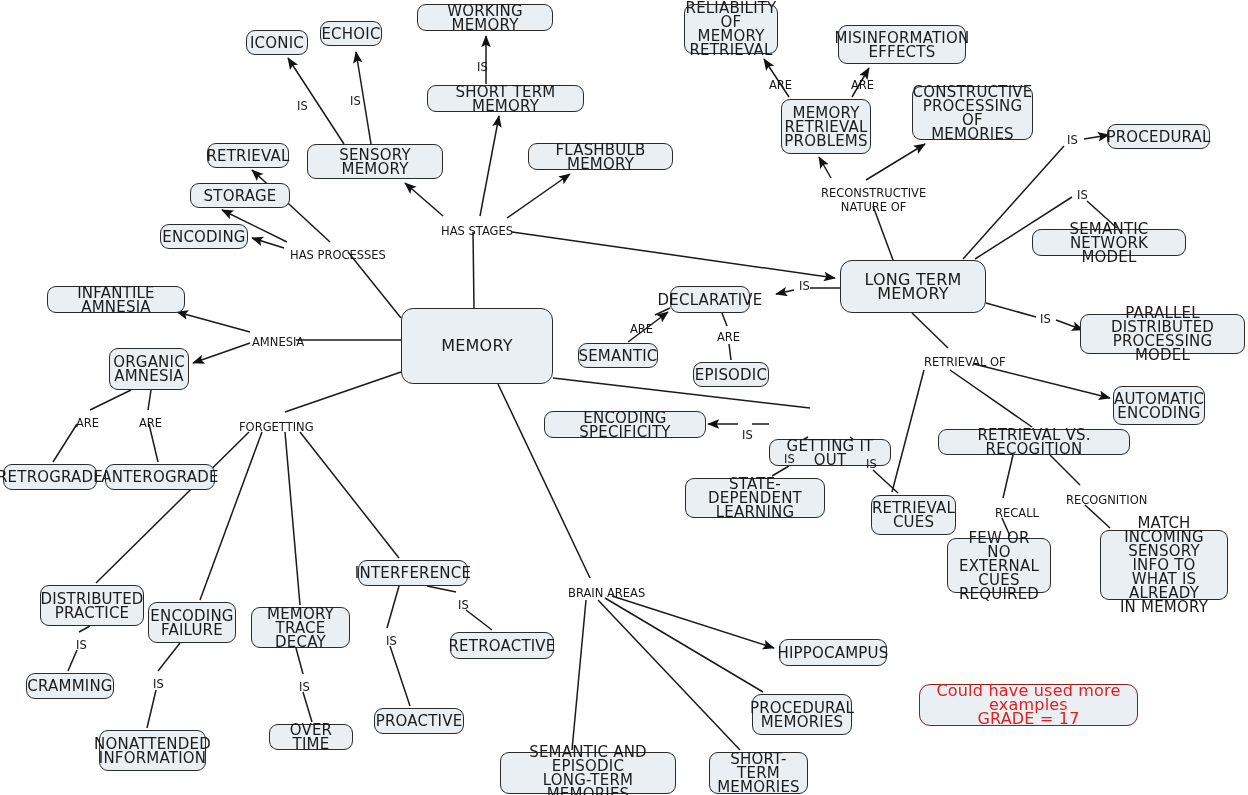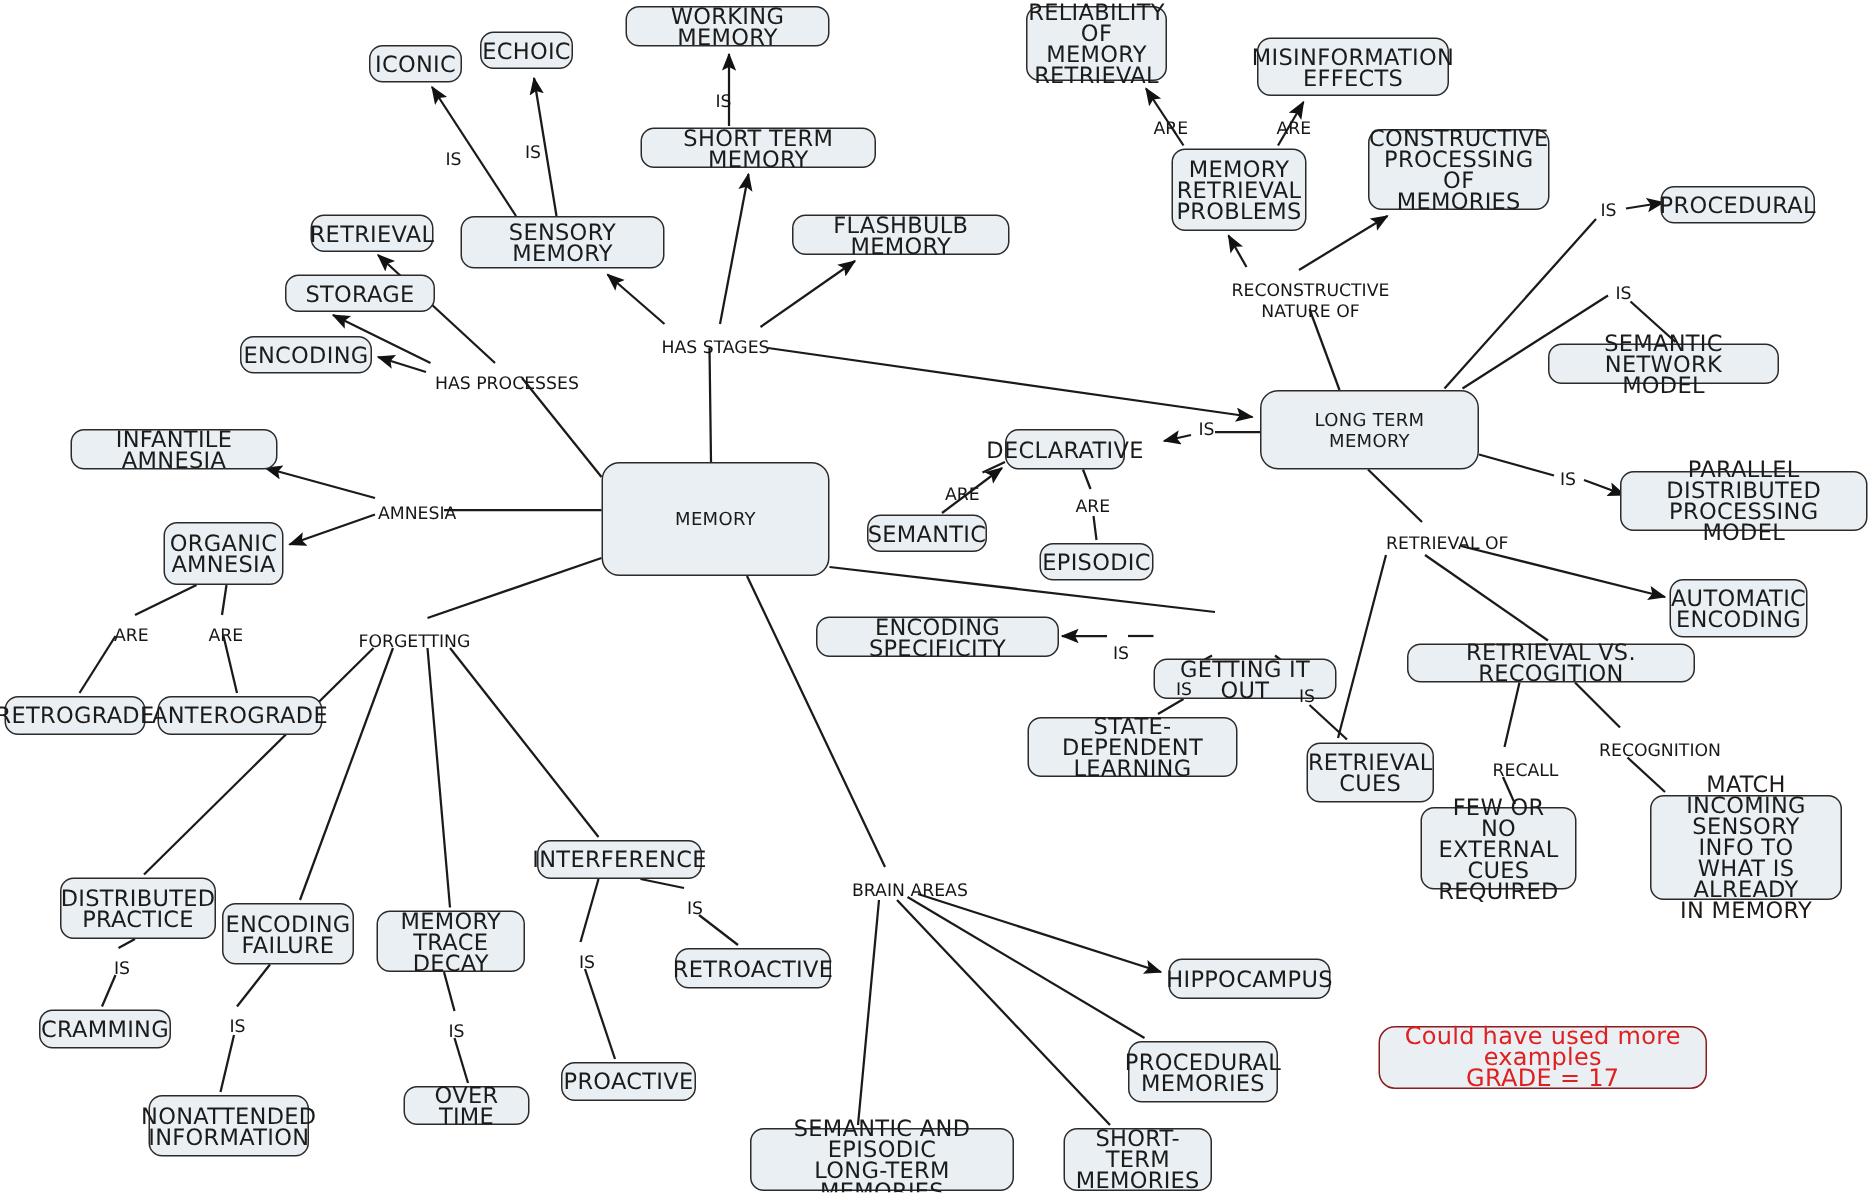--- a/index.html
+++ b/index.html
@@ -34,21 +34,21 @@
     justify-content: center;
     text-align: center;
     color: #1b1b1b;
     font-size: 15px;
     line-height: 14px;
     letter-spacing: 0.2px;
     white-space: pre-line;
     padding: 2px 7px;
   }
   .node.big {
-    font-size: 12px;
+    font-size: 16px;
     border-radius: 12px;
   }
   .node.comment {
     border: 1.6px solid #8b1d1d;
     color: #e02020;
     font-size: 16px;
     border-radius: 11px;
   }
   .edge-label {
     position: absolute;

